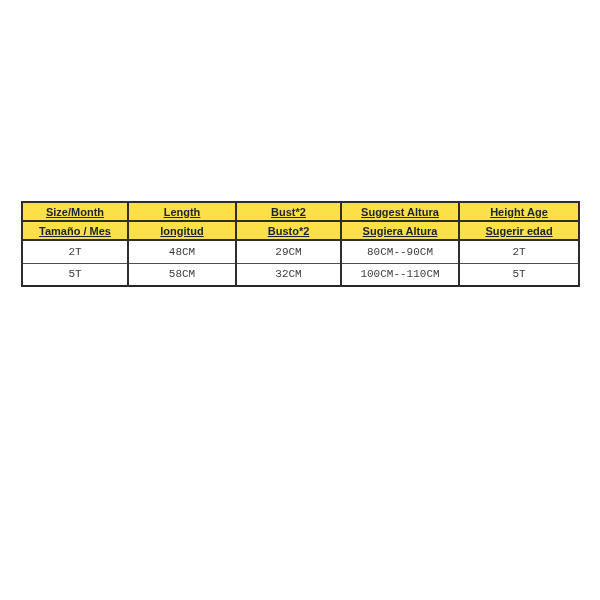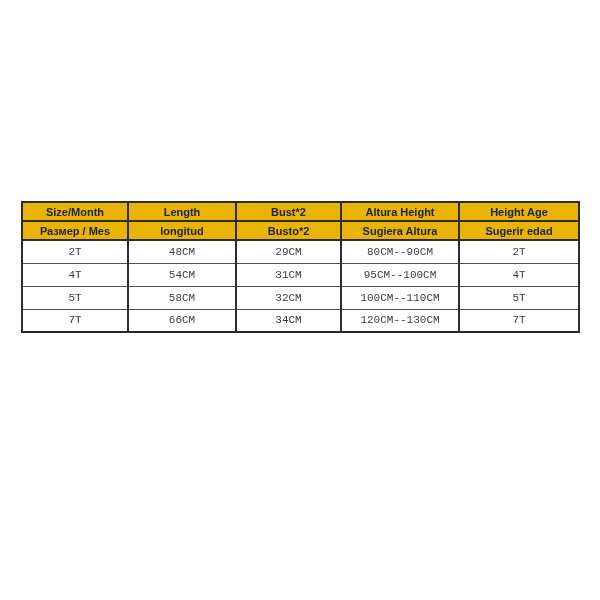--- a/index.html
+++ b/index.html
@@ -18,31 +18,32 @@
   table.size-chart {
     position: absolute;
     left: 21px;
     top: 201px;
     width: 557px;
     border-collapse: collapse;
     table-layout: fixed;
     border: 2px solid #262626;
   }
   table.size-chart th {
-    background: #eab308;
+    background: #fde047;
     color: #1a2433;
     font-family: "Liberation Sans", sans-serif;
     font-size: 11px;
     font-weight: bold;
     text-align: center;
     vertical-align: middle;
     border: 2px solid #2d2d2d;
     padding: 0 2px;
     overflow: hidden;
     white-space: nowrap;
+    text-decoration: underline;
   }
   table.size-chart td {
     background: #ffffff;
     color: #3d3d3d;
     font-family: "Liberation Mono", "DejaVu Sans Mono", monospace;
     font-size: 11px;
     font-weight: normal;
     text-align: center;
     vertical-align: middle;
     border-style: solid;
@@ -65,55 +66,41 @@
       <col style="width:108px">
       <col style="width:105px">
       <col style="width:118px">
       <col style="width:120px">
     </colgroup>
     <thead>
       <tr>
         <th>Size/Month</th>
         <th>Length</th>
         <th>Bust*2</th>
-        <th>Altura Height</th>
+        <th>Suggest Altura</th>
         <th>Height Age</th>
       </tr>
       <tr>
-        <th>Размер / Mes</th>
+        <th>Tamaño / Mes</th>
         <th>longitud</th>
         <th>Busto*2</th>
         <th>Sugiera Altura</th>
         <th>Sugerir edad</th>
       </tr>
     </thead>
     <tbody>
       <tr>
         <td>2T</td>
         <td>48CM</td>
         <td>29CM</td>
         <td>80CM--90CM</td>
         <td>2T</td>
       </tr>
       <tr>
-        <td>4T</td>
-        <td>54CM</td>
-        <td>31CM</td>
-        <td>95CM--100CM</td>
-        <td>4T</td>
-      </tr>
-      <tr>
         <td>5T</td>
         <td>58CM</td>
         <td>32CM</td>
         <td>100CM--110CM</td>
         <td>5T</td>
       </tr>
-      <tr>
-        <td>7T</td>
-        <td>66CM</td>
-        <td>34CM</td>
-        <td>120CM--130CM</td>
-        <td>7T</td>
-      </tr>
     </tbody>
   </table>
 </div>
 
 </body></html>

